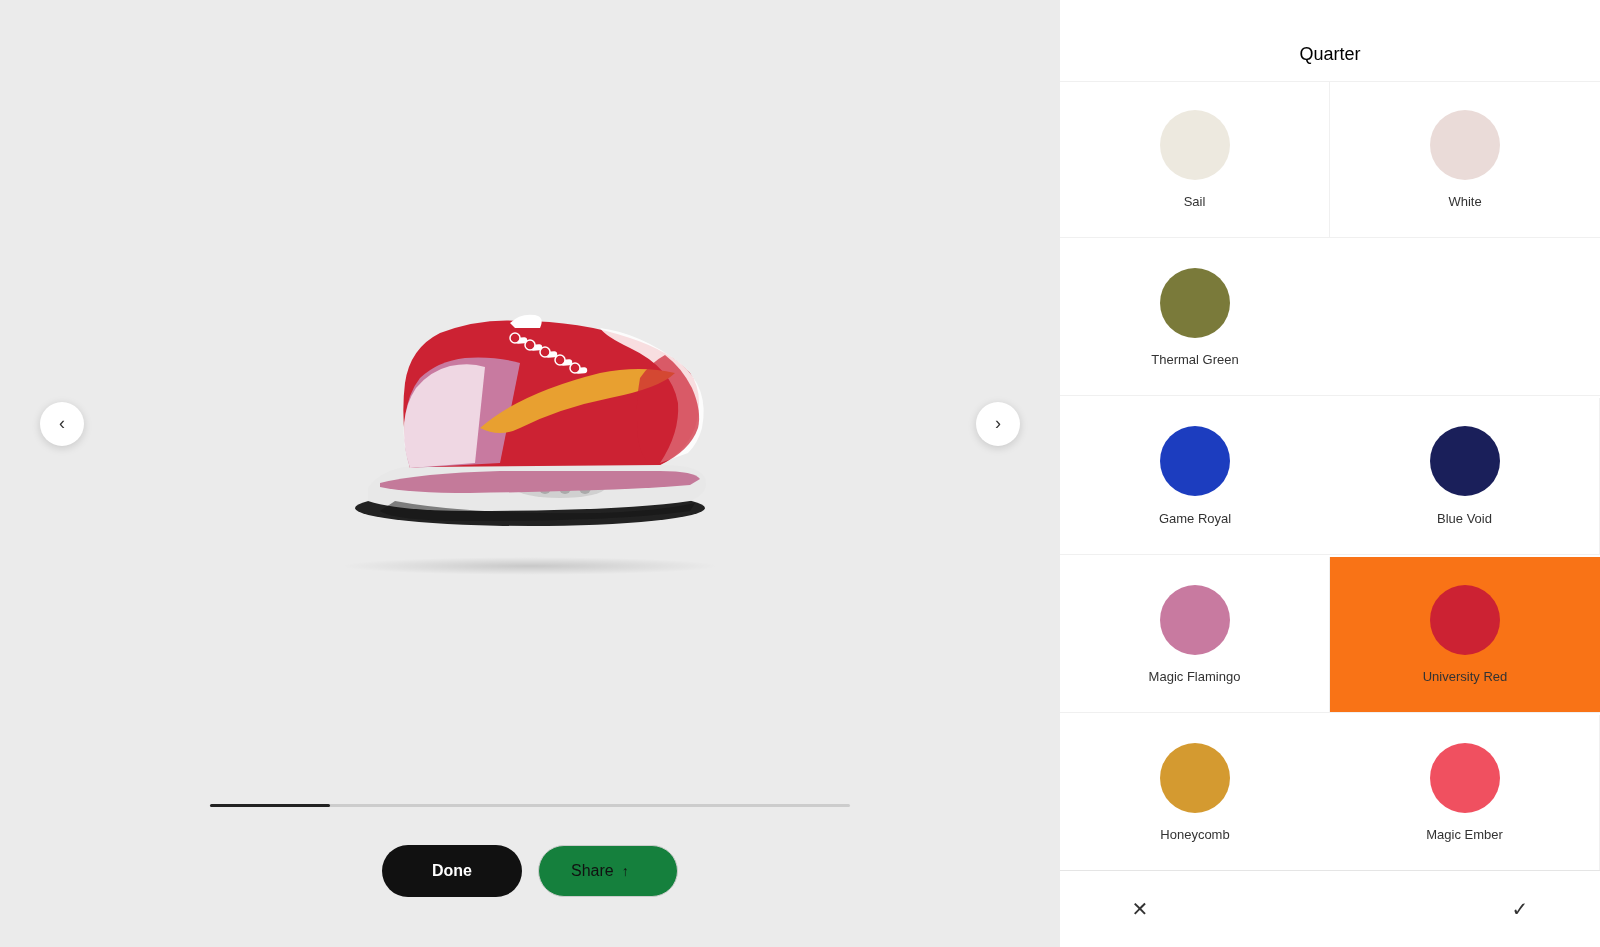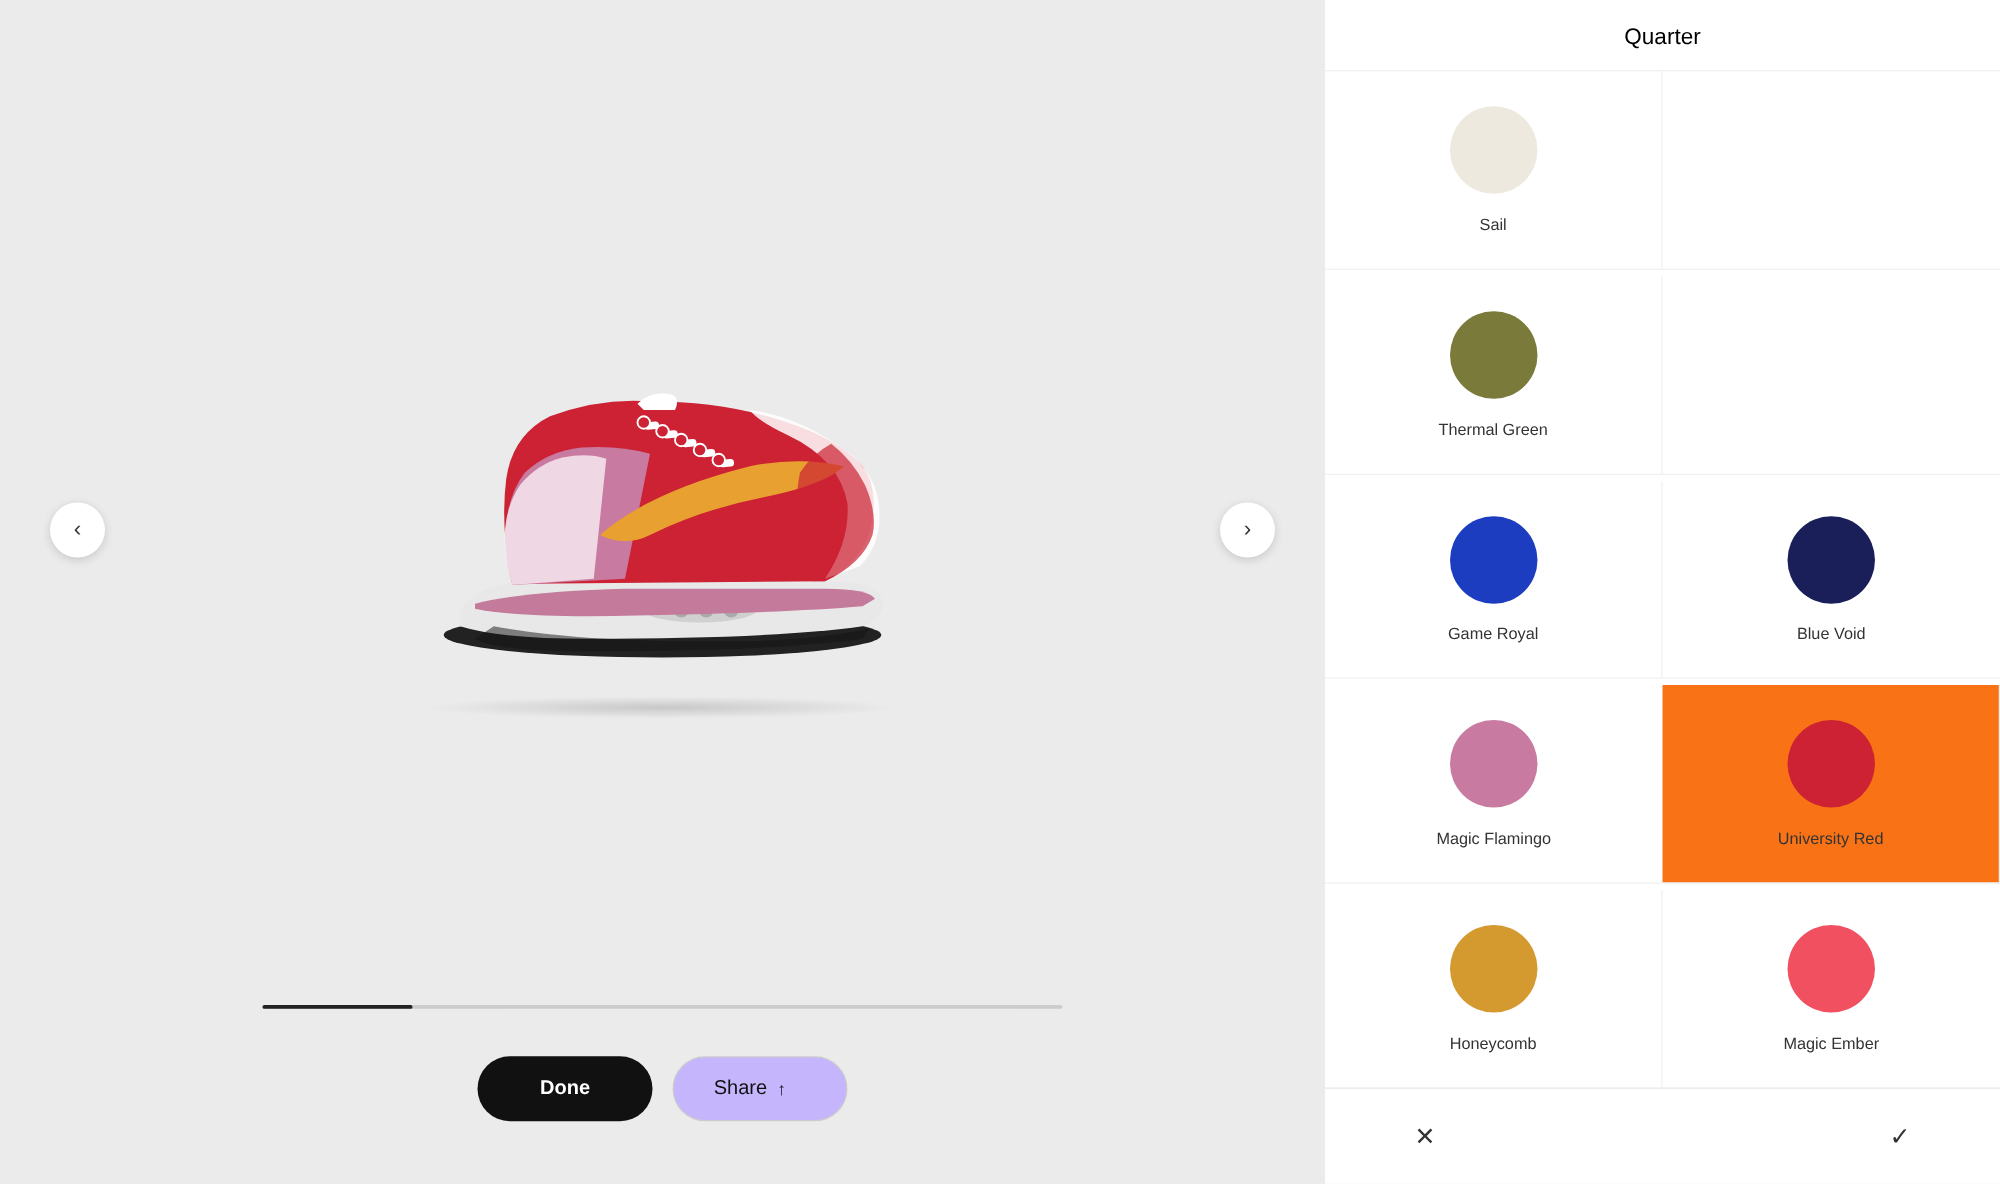--- a/index.html
+++ b/index.html
@@ -113,21 +113,21 @@
       border: none;
       border-radius: 50px;
       padding: 16px 40px;
       font-size: 16px;
       font-weight: 700;
       cursor: pointer;
       min-width: 140px;
     }
 
     .btn-share {
-      background: #c4b5fd;
+      background: #15803d;
       color: #111;
       border: 1.5px solid #ccc;
       border-radius: 50px;
       padding: 16px 32px;
       font-size: 16px;
       font-weight: 500;
       cursor: pointer;
       min-width: 140px;
       display: flex;
       align-items: center;
@@ -137,21 +137,21 @@
     
     .color-panel {
       width: 540px;
       background: white;
       display: flex;
       flex-direction: column;
       overflow-y: auto;
     }
 
     .color-panel-header {
-      padding: 19px 20px 16px;
+      padding: 44px 20px 16px;
       text-align: center;
       font-size: 18px;
       font-weight: 500;
       border-bottom: 1px solid #f0f0f0;
       position: sticky;
       top: 0;
       background: white;
       z-index: 10;
     }
 
@@ -317,20 +317,24 @@
   <div class="color-panel-header">
     <span>Quarter</span>
   </div>
 
   <div class="color-grid" id="color-grid">
 
   <div class="color-item">
         <div class="color-circle" style="background: rgb(237, 233, 223);"></div>
         <span class="color-label">Sail</span>
       </div>
+      <div class="color-item">
+        <div class="color-circle" style="background: rgb(234, 219, 216);"></div>
+        <span class="color-label">White</span>
+      </div>
       <div class="color-row-divider"></div>
       <div class="color-item">
         <div class="color-circle" style="background: rgb(122, 122, 58);"></div>
         <span class="color-label">Thermal Green</span>
       </div>
       <div class="color-row-divider"></div>
       <div class="color-item">
         <div class="color-circle" style="background: rgb(28, 61, 191);"></div>
         <span class="color-label">Game Royal</span>
       </div>

